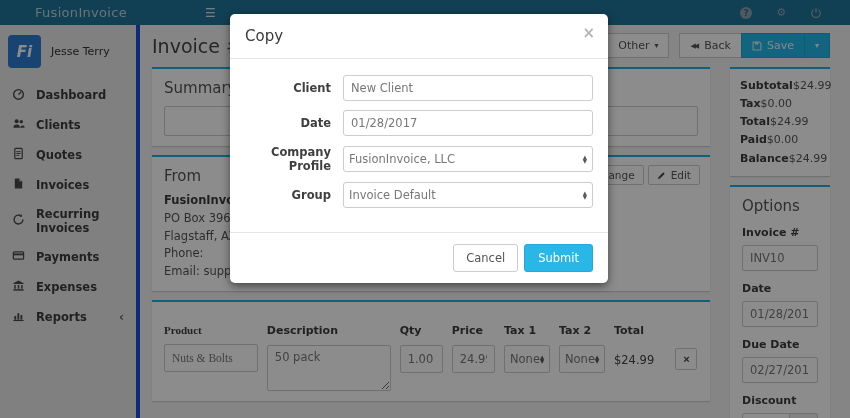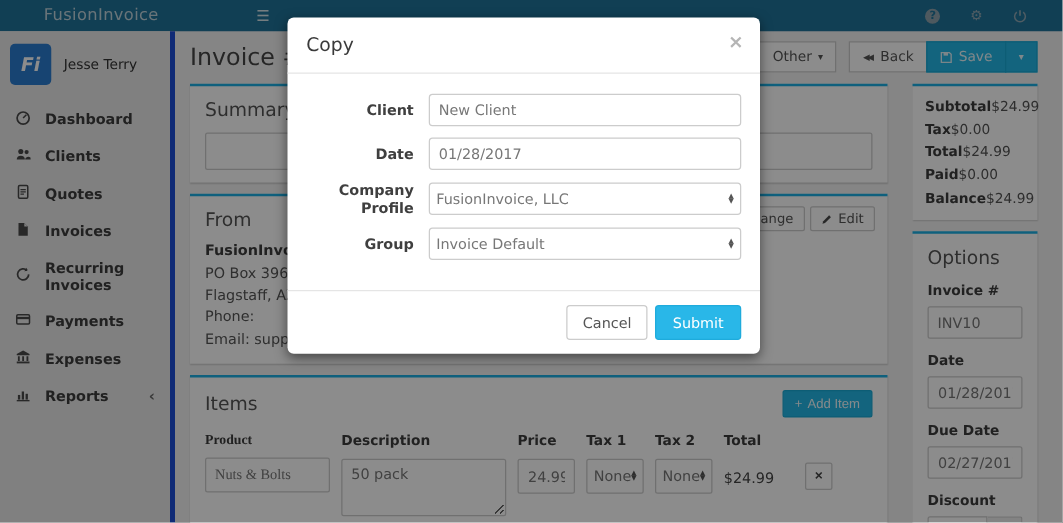--- a/index.html
+++ b/index.html
@@ -256,35 +256,32 @@
         <div class="addr">
           <div class="co">FusionInvoice, LLC</div>
           <div>PO Box 3962</div>
           <div>Flagstaff, AZ 86003</div>
           <div>Phone:</div>
           <div>Email: support@fusioninvoice.com</div>
         </div>
       </div>
 
       <div class="panel">
-        <div class="items-head">
-          <div class="panel-title">Items</div>
-          <button class="add-item">
-              <span>+</span>
-              <span>Add Item</span>
-            </button>
-        </div>
         <div class="item-table">
           <div class="icol c-product">
             <span class="clabel">Product</span>
             <input value="Nuts &amp; Bolts" style="">
           </div>
           <div class="icol c-desc">
             <span class="clabel">Description</span>
             <textarea style="">50 pack</textarea>
+          </div>
+          <div class="icol c-qty">
+            <span class="clabel">Qty</span>
+            <input value="1.00" style="">
           </div>
           <div class="icol c-price">
             <span class="clabel">Price</span>
             <input value="24.99" style="">
           </div>
           <div class="icol c-tax">
             <span class="clabel">Tax 1</span>
             <div class="fselect">
                 <span>None</span>
                 <span class="updown">

